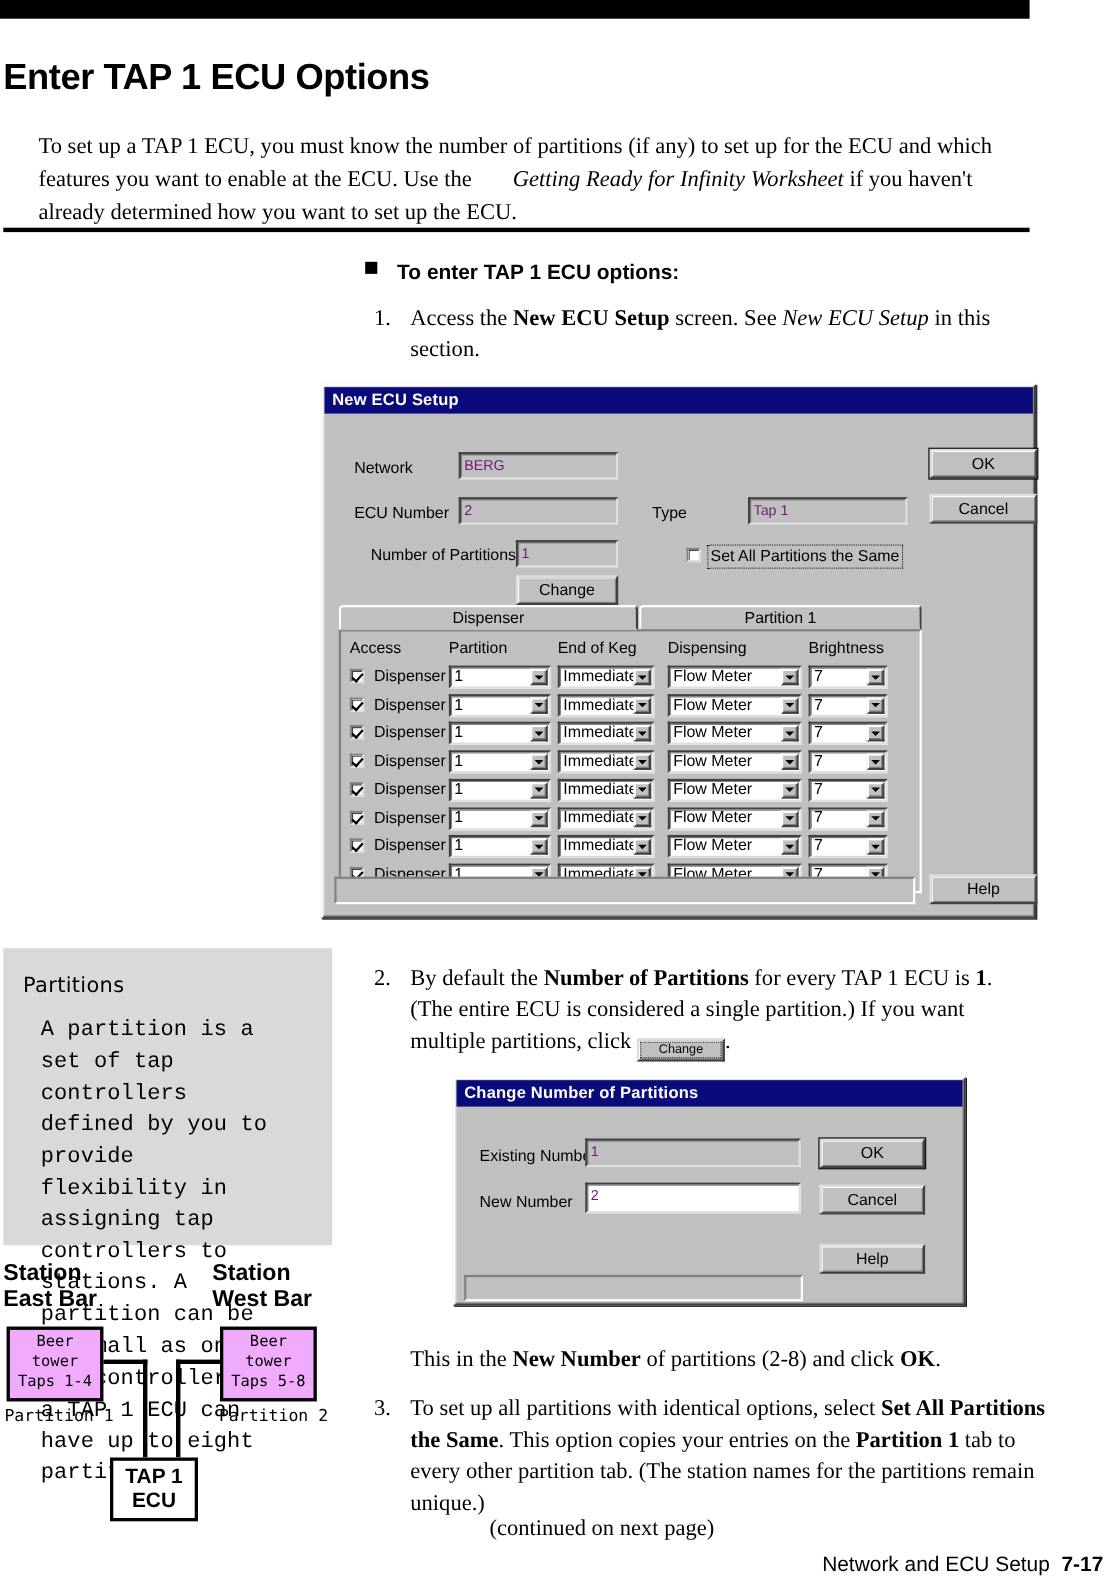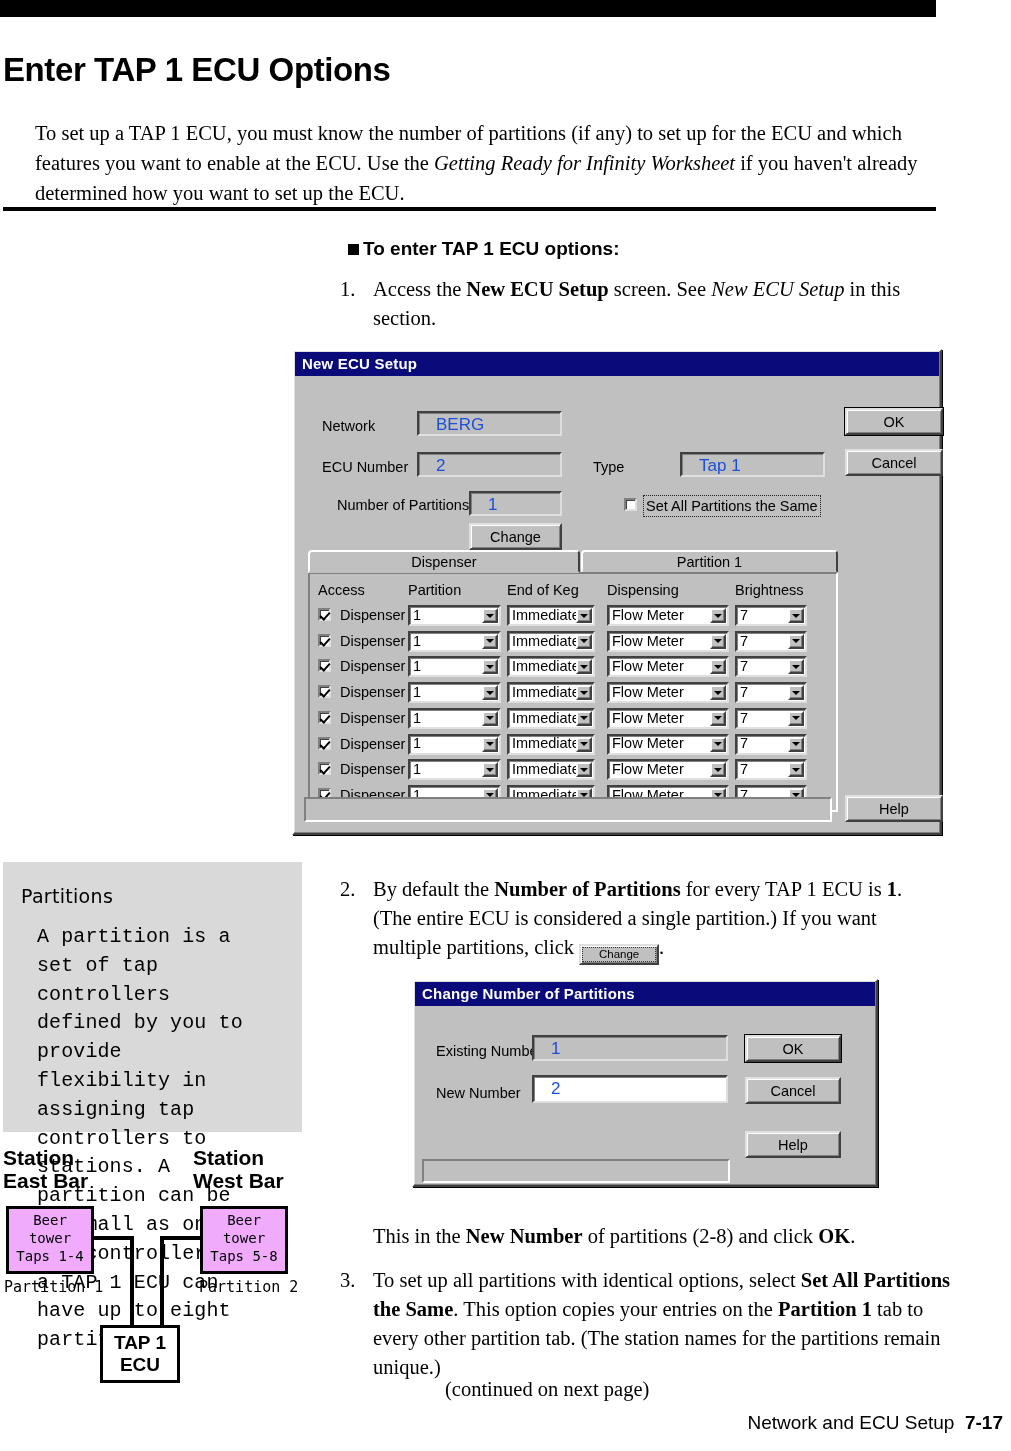--- a/index.html
+++ b/index.html
@@ -20,28 +20,28 @@
     position:absolute; left:3px; top:31px; width:700px;
     font-family:"Liberation Sans", sans-serif;
     font-weight:bold; font-size:33px; letter-spacing:-0.4px;
     line-height:1.05;
   }
 
   .intro {
     position:absolute; left:35px; top:97px; width:905px;
     font-size:20.5px; line-height:1.47;
   }
-  .intro i { font-style:italic; }
+  .intro i { font-style:italic;margin-left:32px; }
 
   
   .bullet-head {
-    position:absolute; left:348px; top:238px;
+    position:absolute; left:332px; top:238px;
     font-family:"Liberation Sans", sans-serif;
     font-weight:bold; font-size:19px;
-    display:flex; align-items:center; gap:4px;
+    display:flex; align-items:flex-start; gap:18px;
   }
   .sq { width:11px; height:11px; background:#000; display:inline-block; }
 
   .step { position:absolute; display:flex; font-size:20.5px; line-height:1.42; }
   .step .num { width:33px; flex:none; }
   .step .txt { flex:1; }
   .step b { font-weight:bold; }
   .step i { font-style:italic; }
 
   #step1 { left:340px; top:275px; width:600px; }
@@ -73,21 +73,21 @@
     margin:1px;
   }
   .win-body { position:relative; }
 
   .lbl { position:absolute; font-size:14.5px; color:#000; white-space:nowrap; }
 
   .field {
     position:absolute; background:#c0c0c0;
     border:2px solid; border-color:#404040 #dfdfdf #dfdfdf #404040;
     box-shadow: inset 1px 1px 0 #808080;
-    font-size:17px; padding:1px 2px 0 17px; color:#1d4ed8;
+    font-size:13px; padding:1px 2px 0 3px; color:#701a75;
     overflow:hidden; white-space:nowrap; line-height:1.35;
   }
   .field.white { background:#fff; }
 
   .btn {
     position:absolute; background:#c0c0c0;
     border:2px solid; border-color:#dfdfdf #404040 #404040 #dfdfdf;
     box-shadow: inset 1px 1px 0 #ffffff, inset -1px -1px 0 #808080;
     font-size:14.5px; display:flex; align-items:center; justify-content:center;
     color:#000; cursor:default;

